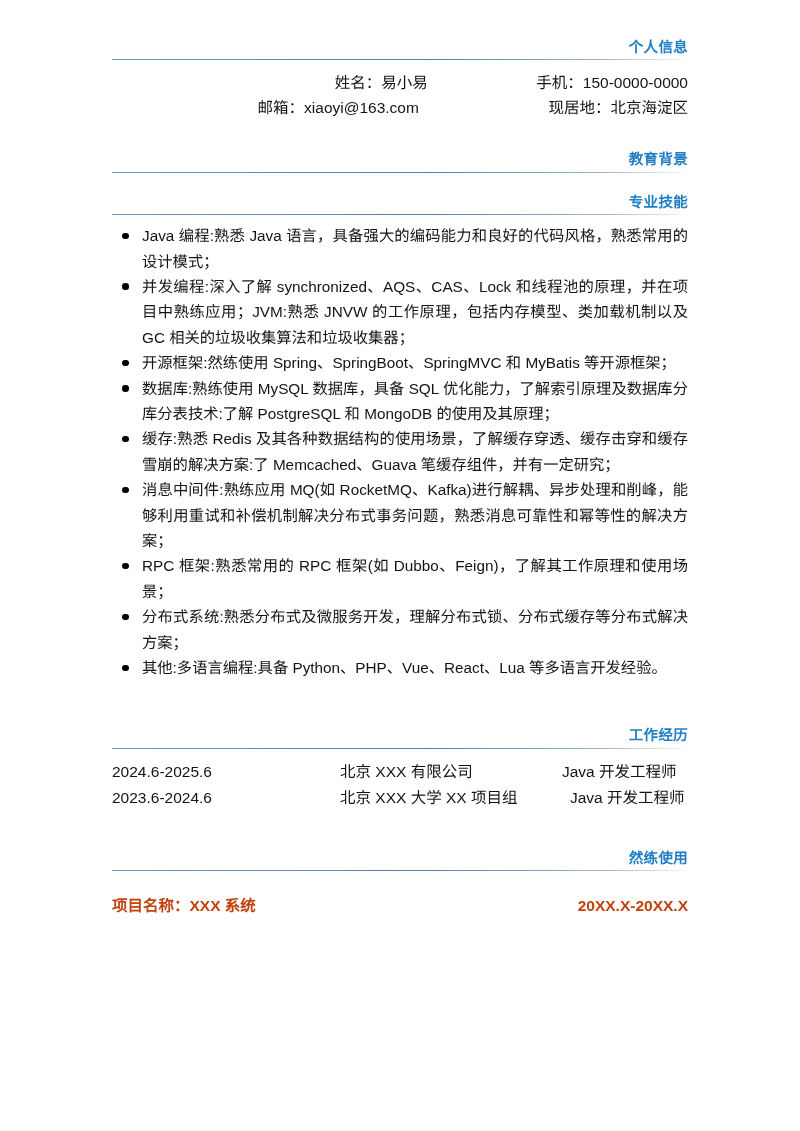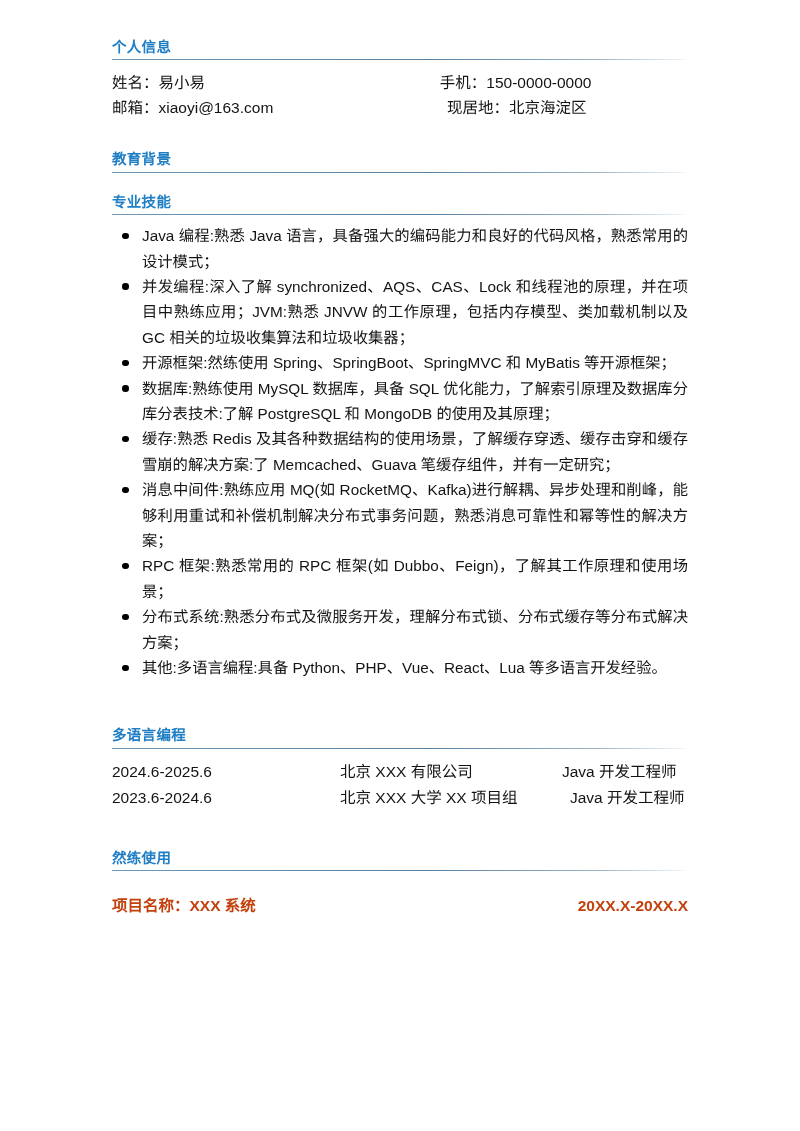--- a/index.html
+++ b/index.html
@@ -27,20 +27,21 @@
     width: 576px;
   }
 
   
   .section {
     margin: 0;
   }
   .section-head {
     position: relative;
     padding-bottom: 4px;
+    text-align: right;
   }
   .section-title {
     font-size: 14.5px;
     font-weight: bold;
     color: #1f7ec4;
     letter-spacing: 0.3px;
     line-height: 1.2;
     display: inline-block;
   }
   .section-rule {
@@ -62,21 +63,21 @@
     width: 56%;
     white-space: nowrap;
   }
   .info-right {
     width: 44%;
     white-space: nowrap;
   }
   .info-right.indent-1 { padding-left: 12px; }
   .info-right.indent-2 { padding-left: 28px; }
 
-  .contact-block { margin-top: 6px; }
+  .contact-block { margin-top: 6px; text-align: right; }
 
   
   .edu-row, .work-row {
     display: flex;
     font-size: 15.5px;
     line-height: 26px;
     color: #141414;
     white-space: nowrap;
   }
   .edu-row { padding-left: 24px; }
@@ -208,21 +209,21 @@
         <li class="skill-item">
           <b>其他:</b><span>多语言编程:具备 Python、PHP、Vue、React、Lua 等多语言开发经验。</span>
         </li>
       </ul>
     </section>
 
     <div class="sp-30"></div>
 
     <section class="section">
       <div class="section-head">
-        <span class="section-title">多语言编程</span>
+        <span class="section-title">工作经历</span>
         <div class="section-rule"></div>
       </div>
       <div class="sp-6"></div>
       <div class="work-row r1">
         <span class="work-c1">2024.6-2025.6</span>
         <span class="work-c2">北京 XXX 有限公司</span>
         <span class="work-c3">Java 开发工程师</span>
       </div>
       <div class="work-row r2">
         <span class="work-c1">2023.6-2024.6</span>

